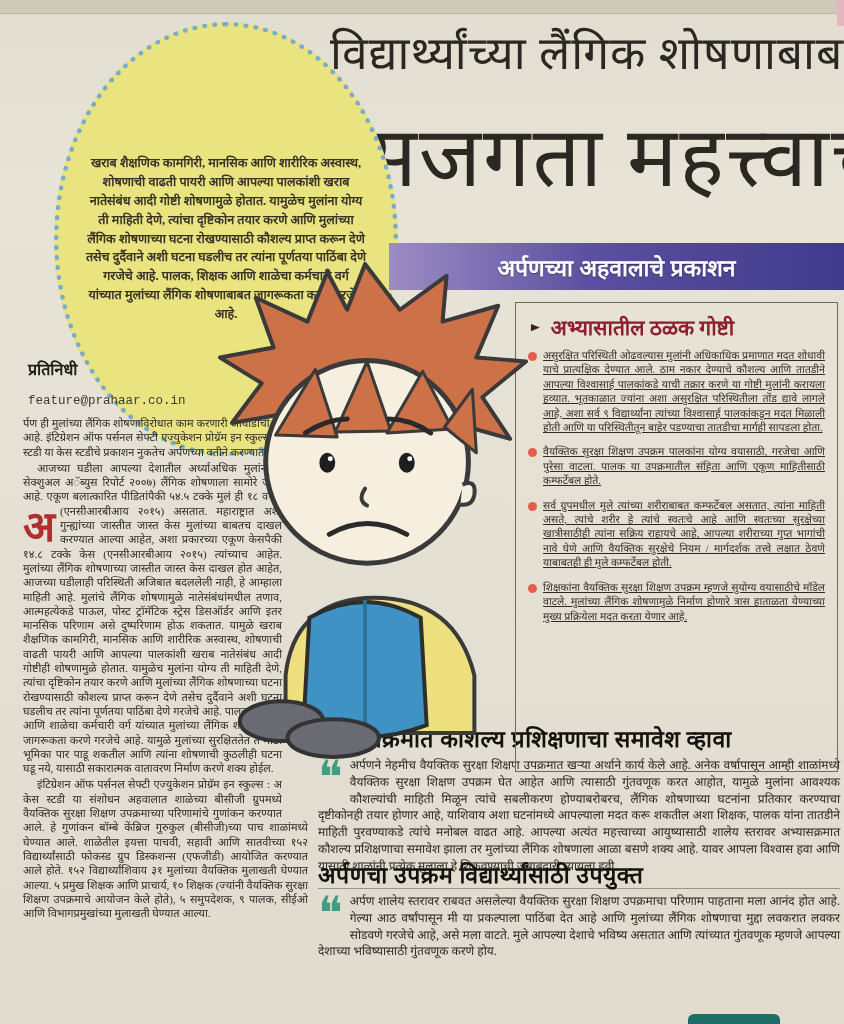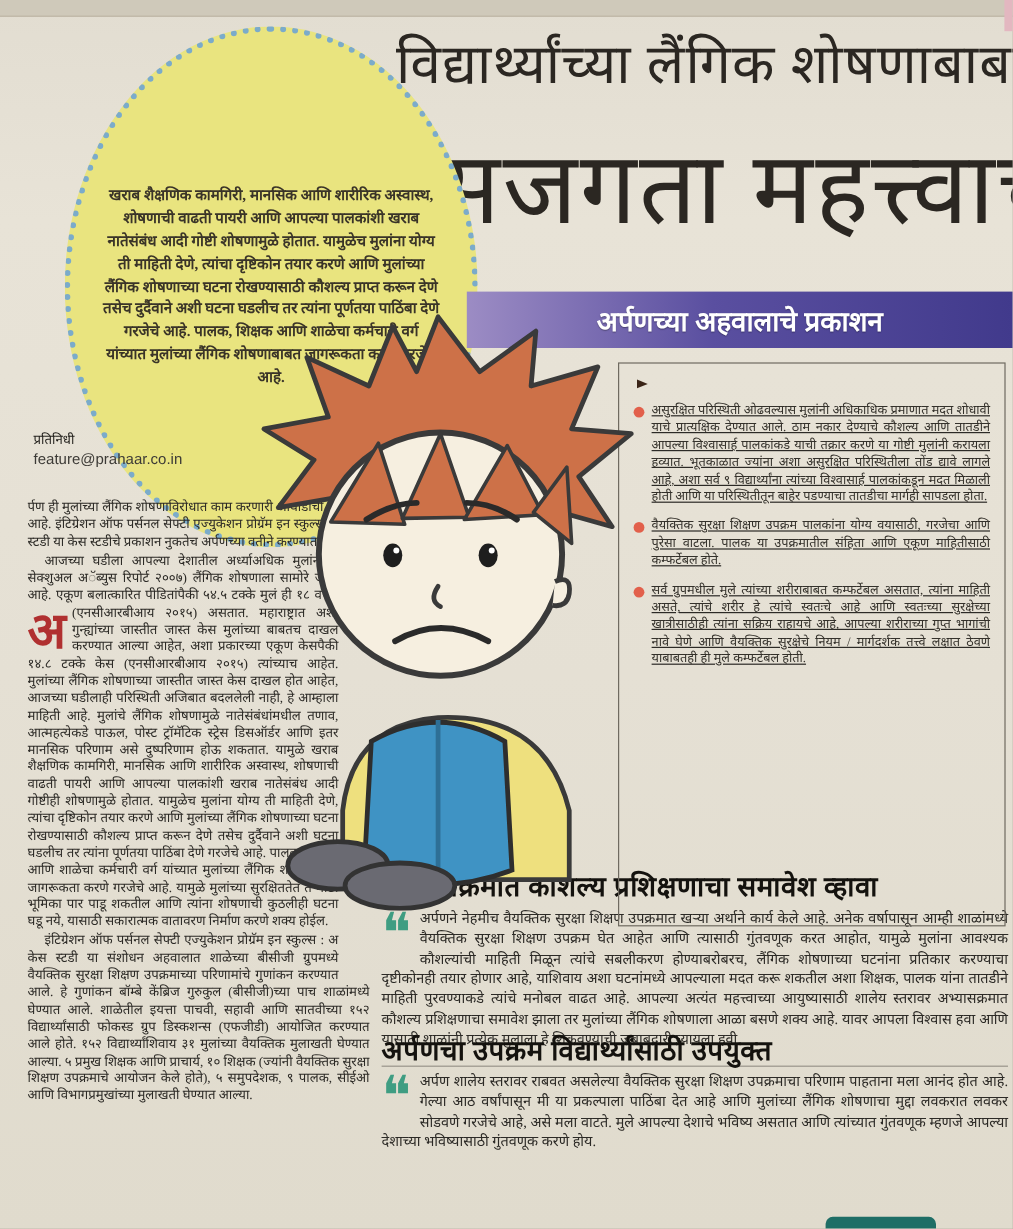--- a/index.html
+++ b/index.html
@@ -28,22 +28,22 @@
     text-shadow:0 1px 1px rgba(0,0,0,.35);}
 
   
   .circle{position:absolute;left:54px;top:22px;width:334px;height:424px;z-index:1;
     background:#e9e47f;border:5px dotted #7babca;border-radius:50%;
     display:flex;align-items:center;justify-content:center;}
   .circle-text{width:84%;text-align:center;font-size:12.6px;line-height:1.5;font-weight:700;color:#3a3428;}
 
   
   .byline{position:absolute;left:28px;top:358px;z-index:2;}
-  .byline-name{font-size:11px;font-weight:400;color:#1f1d19;}
-  .byline-email{font-family:Liberation Sans, sans-serif;font-size:12.5px;color:#3c3a36;margin-top:3px;}
+  .byline-name{font-size:16px;font-weight:700;color:#1f1d19;}
+  .byline-email{font-family:Liberation Mono, monospace;font-size:12.5px;color:#3c3a36;margin-top:14px;}
 
   
   .col{position:absolute;left:23px;top:416px;width:285px;height:604px;overflow:hidden;z-index:2;
     font-size:11px;line-height:1.3;text-align:justify;color:#2c2a26;}
   .col p{margin:0 0 2px 0;}
   .col p.indent{text-indent:14px;}
   .dropcap{float:left;font-size:42px;line-height:.82;font-weight:700;color:#b03030;margin:2px 5px 0 0;}
   .cut-a{float:right;clear:right;width:1px;height:92px;}
   .cut-b{float:right;clear:right;width:26px;height:310px;}
 
@@ -98,34 +98,39 @@
     <span class="cut-a"></span>
     <span class="cut-b"></span>
     <p><span class="dropcap">अ</span><span>र्पण ही मुलांच्या लैंगिक शोषणाविरोधात काम करणारी आघाडीची एनजीओ आहे. इंटिग्रेशन ऑफ पर्सनल सेफ्टी एज्युकेशन प्रोग्रॅम इन स्कुल्स : अ केस स्टडी या केस स्टडीचे प्रकाशन नुकतेच अर्पणच्या वतीने करण्यात आले.</span></p>
     <p class="indent">आजच्या घडीला आपल्या देशातील अर्ध्याअधिक मुलांना (चाइल्ड सेक्शुअल अॅब्युस रिपोर्ट २००७) लैंगिक शोषणाला सामोरे जावे लागत आहे. एकूण बलात्कारित पीडितांपैकी ५४.५ टक्के मुलं ही १८ वर्षांखालील (एनसीआरबीआय २०१५) असतात. महाराष्ट्रात अशा गुन्ह्यांच्या जास्तीत जास्त केस मुलांच्या बाबतच दाखल करण्यात आल्या आहेत, अशा प्रकारच्या एकूण केसपैकी १४.८ टक्के केस (एनसीआरबीआय २०१५) त्यांच्याच आहेत. मुलांच्या लैंगिक शोषणाच्या जास्तीत जास्त केस दाखल होत आहेत, आजच्या घडीलाही परिस्थिती अजिबात बदललेली नाही, हे आम्हाला माहिती आहे. मुलांचे लैंगिक शोषणामुळे नातेसंबंधांमधील तणाव, आत्महत्येकडे पाऊल, पोस्ट ट्रॉमॅटिक स्ट्रेस डिसऑर्डर आणि इतर मानसिक परिणाम असे दुष्परिणाम होऊ शकतात. यामुळे खराब शैक्षणिक कामगिरी, मानसिक आणि शारीरिक अस्वास्थ, शोषणाची वाढती पायरी आणि आपल्या पालकांशी खराब नातेसंबंध आदी गोष्टीही शोषणामुळे होतात. यामुळेच मुलांना योग्य ती माहिती देणे, त्यांचा दृष्टिकोन तयार करणे आणि मुलांच्या लैंगिक शोषणाच्या घटना रोखण्यासाठी कौशल्य प्राप्त करून देणे तसेच दुर्दैवाने अशी घटना घडलीच तर त्यांना पूर्णतया पाठिंबा देणे गरजेचे आहे. पालक, शिक्षक आणि शाळेचा कर्मचारी वर्ग यांच्यात मुलांच्या लैंगिक शोषणाबाबत जागरूकता करणे गरजेचे आहे. यामुळे मुलांच्या सुरक्षिततेत ते मोठी भूमिका पार पाडू शकतील आणि त्यांना शोषणाची कुठलीही घटना घडू नये, यासाठी सकारात्मक वातावरण निर्माण करणे शक्य होईल.</p>
     <p class="indent">इंटिग्रेशन ऑफ पर्सनल सेफ्टी एज्युकेशन प्रोग्रॅम इन स्कुल्स : अ केस स्टडी या संशोधन अहवालात शाळेच्या बीसीजी ग्रुपमध्ये वैयक्तिक सुरक्षा शिक्षण उपक्रमाच्या परिणामांचे गुणांकन करण्यात आले. हे गुणांकन बॉम्बे केंब्रिज गुरुकुल (बीसीजी)च्या पाच शाळांमध्ये घेण्यात आले. शाळेतील इयत्ता पाचवी, सहावी आणि सातवीच्या १५२ विद्यार्थ्यांसाठी फोकस्ड ग्रुप डिस्कशन्स (एफजीडी) आयोजित करण्यात आले होते. १५२ विद्यार्थ्यांशिवाय ३१ मुलांच्या वैयक्तिक मुलाखती घेण्यात आल्या. ५ प्रमुख शिक्षक आणि प्राचार्य, १० शिक्षक (ज्यांनी वैयक्तिक सुरक्षा शिक्षण उपक्रमाचे आयोजन केले होते), ५ समुपदेशक, ९ पालक, सीईओ आणि विभागप्रमुखांच्या मुलाखती घेण्यात आल्या.</p>
   </div>
 
   <div class="hibox">
     <div class="hibox-title">
       <span class="arrow-glyph">►</span>
+      <span>अभ्यासातील ठळक गोष्टी</span>
     </div>
     <div>
 
     <div class="bullet-row">
         <span class="dot"></span>
         <span class="bullet-text">असुरक्षित परिस्थिती ओढवल्यास मुलांनी अधिकाधिक प्रमाणात मदत शोधावी याचे प्रात्यक्षिक देण्यात आले. ठाम नकार देण्याचे कौशल्य आणि तातडीने आपल्या विश्वासार्ह पालकांकडे याची तक्रार करणे या गोष्टी मुलांनी करायला हव्यात. भूतकाळात ज्यांना अशा असुरक्षित परिस्थितीला तोंड द्यावे लागले आहे, अशा सर्व ९ विद्यार्थ्यांना त्यांच्या विश्वासार्ह पालकांकडून मदत मिळाली होती आणि या परिस्थितीतून बाहेर पडण्याचा तातडीचा मार्गही सापडला होता.</span>
       </div>
         <div class="bullet-row">
         <span class="dot"></span>
         <span class="bullet-text">वैयक्तिक सुरक्षा शिक्षण उपक्रम पालकांना योग्य वयासाठी, गरजेचा आणि पुरेसा वाटला. पालक या उपक्रमातील संहिता आणि एकूण माहितीसाठी कम्फर्टेबल होते.</span>
       </div>
         <div class="bullet-row">
         <span class="dot"></span>
         <span class="bullet-text">सर्व ग्रुपमधील मुले त्यांच्या शरीराबाबत कम्फर्टेबल असतात, त्यांना माहिती असते, त्यांचे शरीर हे त्यांचे स्वतःचे आहे आणि स्वतःच्या सुरक्षेच्या खात्रीसाठीही त्यांना सक्रिय राहायचे आहे, आपल्या शरीराच्या गुप्त भागांची नावे घेणे आणि वैयक्तिक सुरक्षेचे नियम / मार्गदर्शक तत्त्वे लक्षात ठेवणे याबाबतही ही मुले कम्फर्टेबल होती.</span>
+      </div>
+        <div class="bullet-row">
+        <span class="dot"></span>
+        <span class="bullet-text">शिक्षकांना वैयक्तिक सुरक्षा शिक्षण उपक्रम म्हणजे सुयोग्य वयासाठीचे मॉडेल वाटले. मुलांच्या लैंगिक शोषणामुळे निर्माण होणारे त्रास हाताळता येण्याच्या मुख्य प्रक्रियेला मदत करता येणार आहे.</span>
       </div>
       </div>
   </div>
 
   <svg class="boy" viewBox="0 0 320 500" xmlns="http://www.w3.org/2000/svg">
 
     <polygon points="150,6 185,52 232,18 228,64 284,48 262,100 312,104 268,140 296,182 246,168 252,212 208,182 150,200 94,184 58,210 62,158 16,166 46,126 4,100 58,90 40,40 92,64 112,14 132,52" fill="#cd7148" stroke="#3a3a3a" stroke-width="4" stroke-linejoin="round"></polygon>
 
     <circle cx="152" cy="205" r="102" fill="#f6efe0" stroke="#3a3a3a" stroke-width="5"></circle>
 

